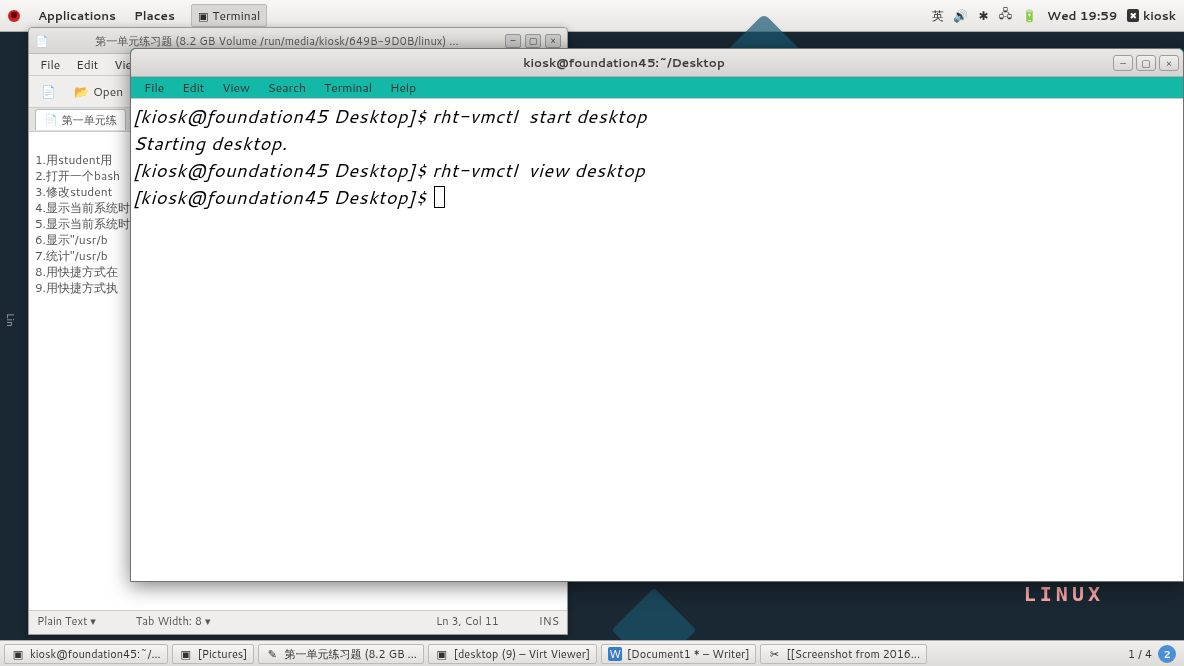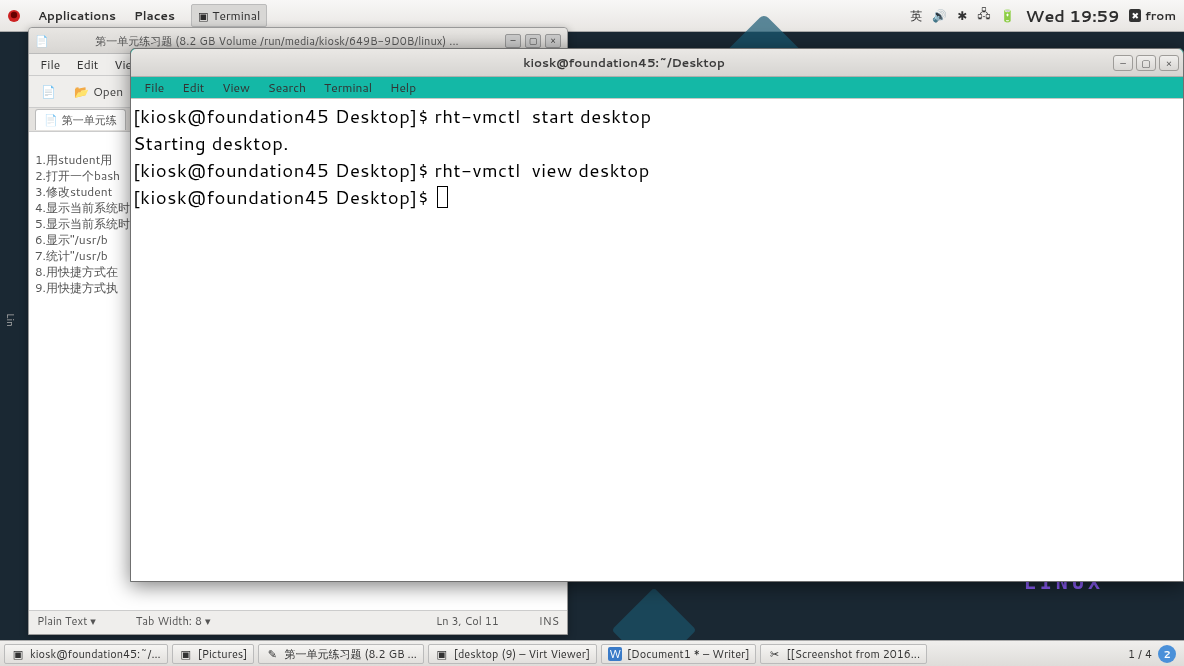--- a/index.html
+++ b/index.html
@@ -7,28 +7,28 @@
 
 
 .top-panel { height: 32px; background: linear-gradient(#f8f7f6, #e8e6e3); border-bottom: 1px solid #aaa; display: flex; align-items: center; font-size: 12px; color: #2e2e2e; }
 .top-panel .left { display: flex; align-items: center; gap: 2px; }
 .top-panel .redhat-icon { width: 20px; height: 20px; margin: 0 4px; display: flex; align-items: center; justify-content: center; }
 .top-panel .menu-item { padding: 3px 8px; cursor: pointer; font-weight: bold; }
 .top-panel .app-indicator { display: flex; align-items: center; gap: 4px; margin-left: 6px; padding: 2px 6px; background: #d8d7d5; border: 1px solid #bbb; border-radius: 2px; }
 .top-panel .app-indicator .term-icon { font-size: 11px; }
 .top-panel .right { margin-left: auto; display: flex; align-items: center; gap: 10px; padding-right: 8px; }
 .top-panel .tray-icon { font-size: 12px; color: #333; }
-.top-panel .clock { font-weight: bold; font-size: 16px; }
+.top-panel .clock { font-weight: bold; font-size: 12px; }
 .top-panel .user { display: flex; align-items: center; gap: 4px; font-weight: bold; }
 
 
 .bg-accent { position: absolute; background: #1a5a73; transform: rotate(45deg); }
 .bg1 { width: 80px; height: 80px; top: 30px; right: 380px; opacity: .7; border-radius: 6px; }
 .bg2 { width: 60px; height: 60px; top: 600px; right: 500px; opacity: .6; border-radius: 4px; }
-.linux-text { position: absolute; right: 80px; bottom: 72px; color: #8b5cf6; font-weight: bold; font-size: 20px; letter-spacing: 4px; font-family: monospace; }
+.linux-text { position: absolute; right: 80px; bottom: 60px; color: #fca5a5; font-weight: bold; font-size: 20px; letter-spacing: 4px; font-family: monospace; }
 
 
 .gedit-window { position: absolute; left: 28px; top: 27px; width: 540px; height: 608px; background: #efeeec; border: 1px solid #999; border-radius: 4px 4px 0 0; box-shadow: 0 2px 8px rgba(0,0,0,.3); }
 .gedit-titlebar { height: 26px; background: linear-gradient(#e8e6e3, #d8d6d3); display: flex; align-items: center; padding: 0 6px; font-size: 11px; color: #555; border-bottom: 1px solid #bbb; border-radius: 4px 4px 0 0; }
 .gedit-titlebar .title-text { flex: 1; text-align: center; white-space: nowrap; overflow: hidden; }
 .gedit-titlebar .win-btns { display: flex; gap: 4px; }
 .gedit-titlebar .wb { width: 16px; height: 14px; background: #ccc; border: 1px solid #999; border-radius: 2px; font-size: 9px; display: flex; align-items: center; justify-content: center; color: #444;}
 .gedit-menubar { height: 22px; display: flex; align-items: center; padding: 0 4px; gap: 2px; font-size: 12px; color: #333; border-bottom: 1px solid #ccc; }
 .gedit-menubar span { padding: 2px 7px; }
 .gedit-toolbar { height: 32px; display: flex; align-items: center; padding: 0 6px; gap: 6px; border-bottom: 1px solid #ccc; }
@@ -41,21 +41,21 @@
 .gedit-footer .spacer { flex: 1; }
 
 
 .terminal-window { position: absolute; left: 130px; top: 48px; width: 1054px; height: 534px; background: #14b8a6; border: 1px solid #707070; border-radius: 5px 5px 0 0; box-shadow: 0 4px 20px rgba(0,0,0,.5); }
 .terminal-titlebar { height: 28px; background: linear-gradient(#eae8e5, #d6d4d1); display: flex; align-items: center; border-bottom: 1px solid #b0aeab; border-radius: 5px 5px 0 0; padding: 0 4px; }
 .terminal-titlebar .title-text { flex: 1; text-align: center; font-size: 12px; font-weight: bold; color: #3b3b3b; }
 .terminal-titlebar .win-btns { display: flex; gap: 3px; }
 .terminal-titlebar .wb { width: 20px; height: 16px; background: linear-gradient(#f0efed,#d9d7d4); border: 1px solid #9e9c99; border-radius: 3px; font-size: 10px; display: flex; align-items: center; justify-content: center; color: #555; }
 .terminal-menubar { height: 22px; display: flex; align-items: center; padding: 0 4px; font-size: 12px; color: #333; border-bottom: 1px solid #c9c7c4; }
 .terminal-menubar span { padding: 2px 9px; }
-.terminal-area { background: #ffffff; height: calc(100% - 28px - 22px); padding: 4px 2px; font-family: "DejaVu Sans Mono", monospace; font-size: 18.5px; color: #000; line-height: 27px; white-space: pre; letter-spacing: 0.5px; }
+.terminal-area { background: #ffffff; height: calc(100% - 28px - 22px); padding: 4px 2px; font-family: "DejaVu Sans Mono", monospace; font-size: 18.5px; color: #000; line-height: 27px; white-space: pre; letter-spacing: 0.5px; font-style: italic; }
 .terminal-area .cursor { display: inline-block; width: 11px; height: 22px; border: 1.5px solid #000; vertical-align: text-bottom; margin-left: 2px; }
 
 
 .left-edge { position: absolute; left: 0; top: 200px; width: 22px; height: 240px; color: #aaa; font-size: 10px; writing-mode: vertical-rl; display: flex; align-items: center; justify-content: center; }
 
 
 .taskbar { position: absolute; left: 0; bottom: 0; width: 100%; height: 26px; background: linear-gradient(#f0efed, #dedcd9); border-top: 1px solid #aaa; display: flex; align-items: center; padding: 0 4px; gap: 4px; font-size: 11px; color: #333; }
 .taskbar .task { display: flex; align-items: center; gap: 5px; padding: 2px 6px; border: 1px solid #bbb; background: linear-gradient(#f6f5f3,#e2e0dd); border-radius: 2px; height: 20px; white-space: nowrap; max-width: 190px; overflow: hidden; }
 .taskbar .task .ticon { width: 14px; height: 14px; display: flex; align-items: center; justify-content: center; font-size: 11px; }
 .taskbar .ws { margin-left: auto; display: flex; align-items: center; gap: 6px; padding-right: 4px; justify-content: center; }
@@ -81,21 +81,21 @@
   </div>
   <div class="right">
     <span class="tray-icon">英</span>
     <span class="tray-icon">🔊</span>
     <span class="tray-icon">✱</span>
     <span class="tray-icon">🖧</span>
     <span class="tray-icon">🔋</span>
     <span class="clock">Wed 19:59</span>
     <span class="user">
       <span style="background:#333;color:#fff;padding:0 2px;border-radius:2px;font-size:9px;">✖</span>
-      <span>from</span>
+      <span>kiosk</span>
     </span>
   </div>
 </div>
 
 <div class="bg-accent bg1"></div>
 <div class="bg-accent bg2"></div>
 <div class="linux-text">LINUX</div>
 <div class="left-edge">Lin</div>
 
 <div class="gedit-window">

